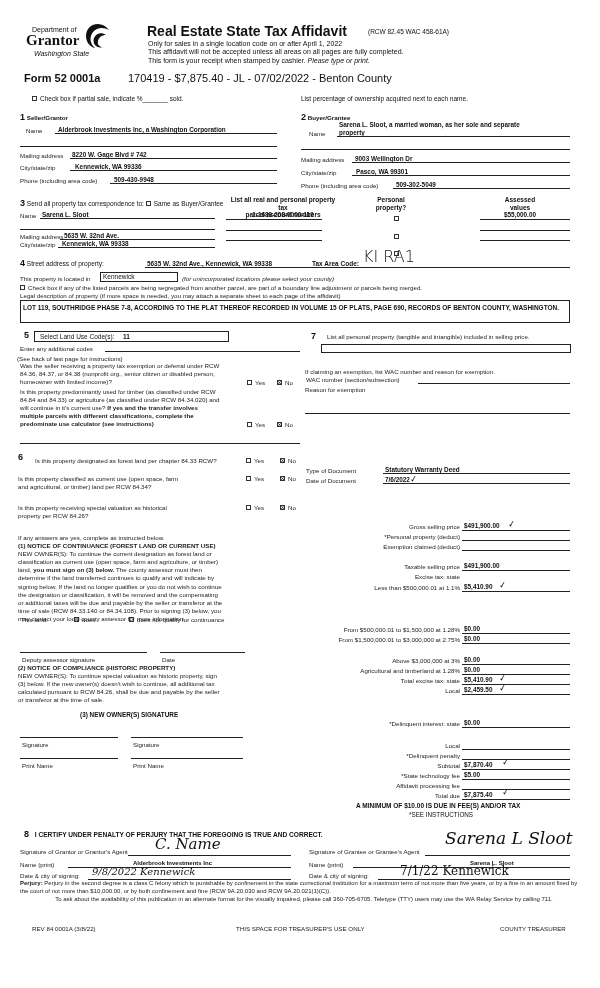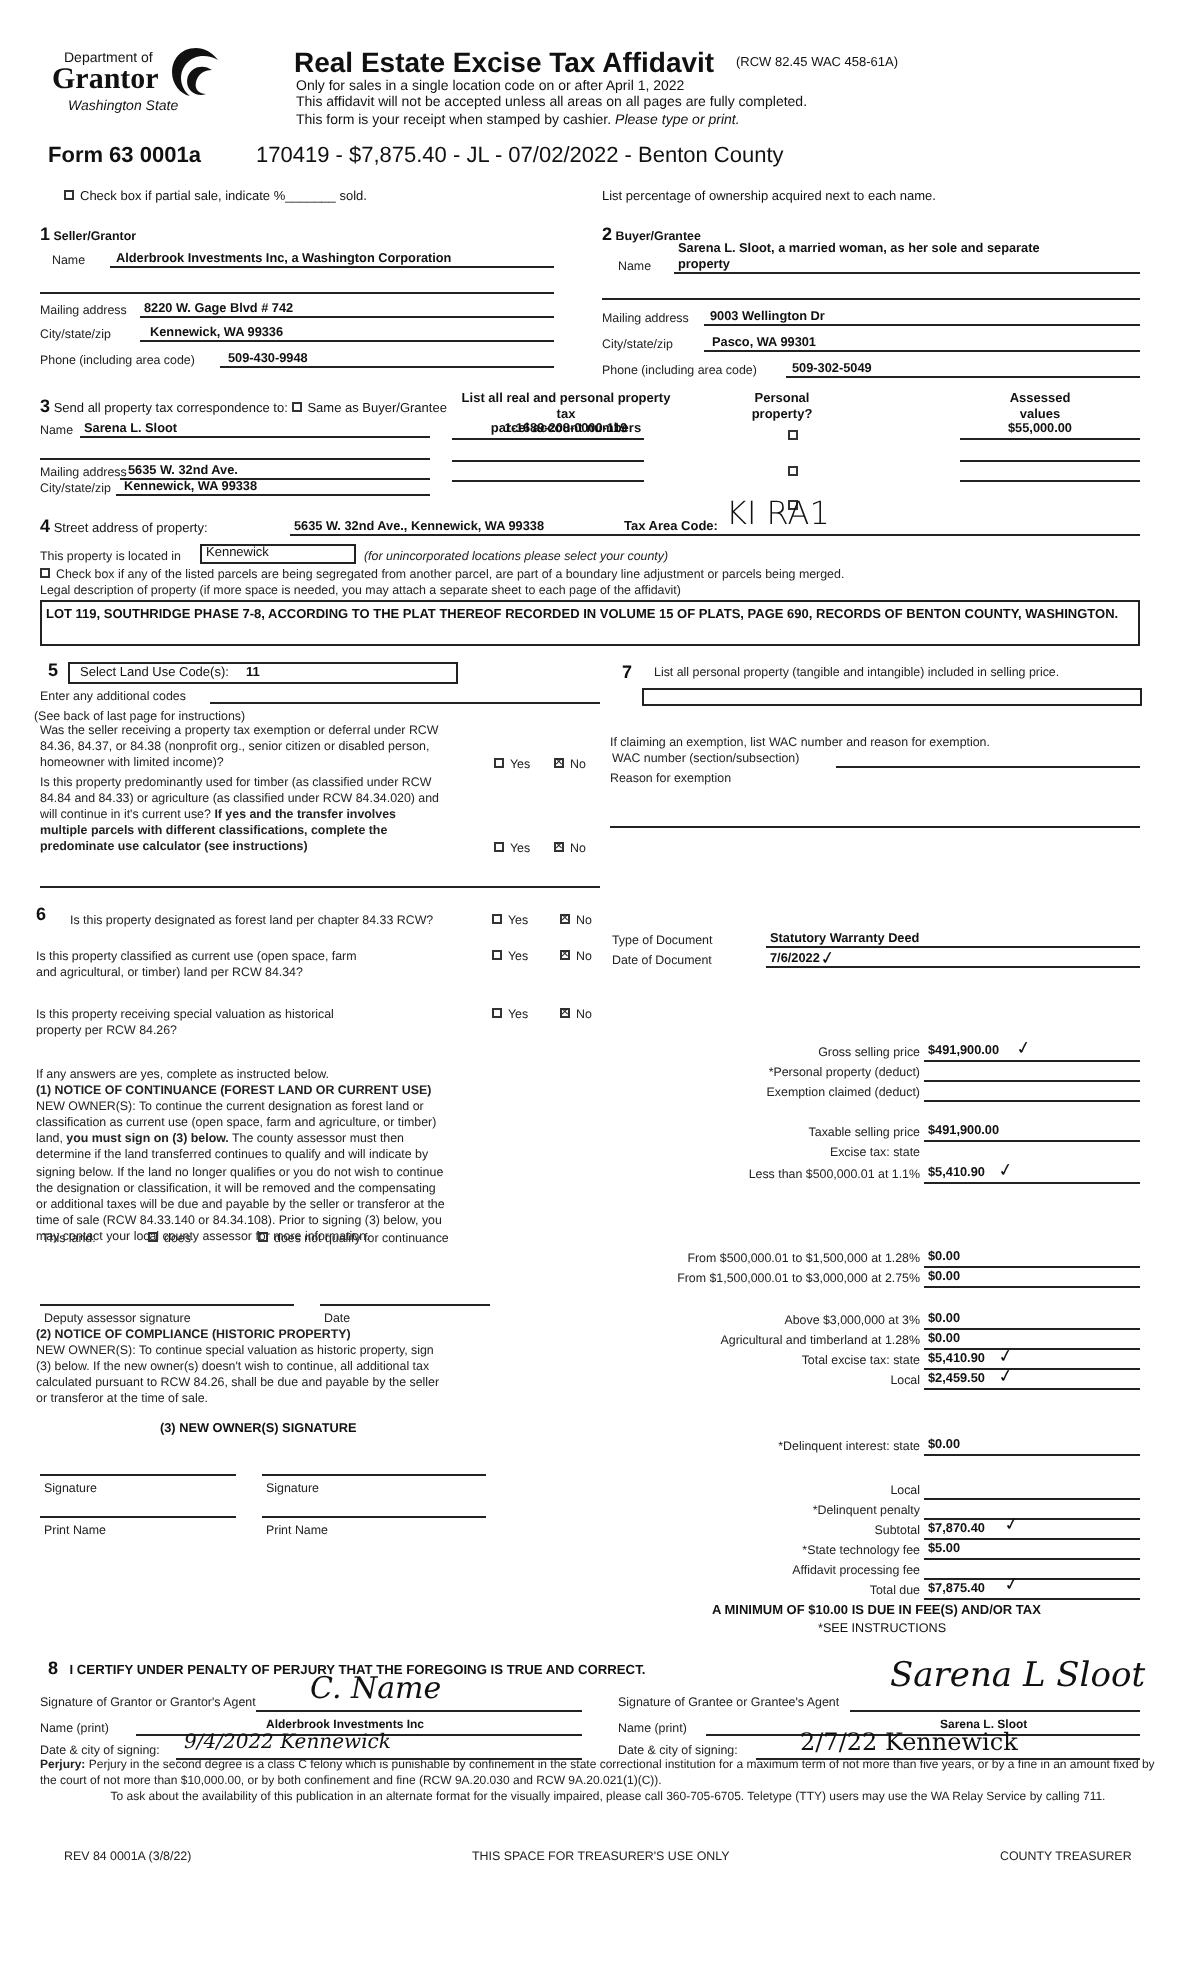--- a/index.html
+++ b/index.html
@@ -26,29 +26,29 @@
 <div class="abs" style="left:22px;top:22px;width:110px;height:46px;">
   <div class="abs" style="left:10px;top:4px;font-size:7px;">Department of</div>
   <div class="abs b" style="left:4px;top:10px;font-size:15px;font-family:'Liberation Serif',serif;">Grantor</div>
   <div class="abs i" style="left:12px;top:28px;font-size:7px;">Washington State</div>
   <svg class="abs" style="left:62px;top:0px;" width="28" height="28" viewBox="0 0 28 28">
     <path d="M14 2 C6 2 2 8 2 14 C2 20 6 25 11 26 C6 22 5 15 9 10 C13 5 20 5 25 8 C22 4 18 2 14 2 Z" fill="#111"></path>
     <path d="M10 16 C12 11 18 10 22 13 C18 13 15 15 14 19 C13 23 16 25 19 25 C13 27 8 22 10 16 Z" fill="#111"></path>
   </svg>
 </div>
 
-<div class="abs b" style="left:147px;top:23px;font-size:14px;">Real Estate Excise Tax Affidavit</div>
+<div class="abs b" style="left:147px;top:23px;font-size:14px;">Real Estate State Tax Affidavit</div>
 <div class="abs" style="left:368px;top:28px;font-size:6.5px;">(RCW 82.45 WAC 458-61A)</div>
 <div class="abs" style="left:148px;top:40px;font-size:7px;">Only for sales in a single location code on or after April 1, 2022</div>
 <div class="abs" style="left:148px;top:48px;font-size:7px;">This affidavit will not be accepted unless all areas on all pages are fully completed.</div>
 <div class="abs" style="left:148px;top:57px;font-size:7px;">
   <span>This form is your receipt when stamped by cashier.</span>
   <span class="i">Please type or print.</span>
 </div>
-<div class="abs b" style="left:24px;top:72px;font-size:11px;">Form 63 0001a</div>
+<div class="abs b" style="left:24px;top:72px;font-size:11px;">Form 52 0001a</div>
 <div class="abs" style="left:128px;top:72px;font-size:11px;">170419 - $7,875.40 - JL - 07/02/2022 - Benton County</div>
 
 <div class="abs" style="left:32px;top:95px;font-size:6.5px;">
   <span class="cb"></span><span>Check box if partial sale, indicate %_______ sold.</span>
 </div>
 <div class="abs" style="left:301px;top:95px;font-size:6.5px;">List percentage of ownership acquired next to each name.</div>
 
 <div class="abs" style="left:20px;top:112px;">
   <span class="secnum">1</span>
   <span class="b">Seller/Grantor</span>
@@ -340,24 +340,24 @@
 <div class="line" style="left:425px;top:855px;width:145px;"></div>
 
 <div class="lbl" style="left:20px;top:861px;">Name (print)</div>
 <div class="val" style="left:133px;top:860px;font-size:6px;">Alderbrook Investments Inc</div>
 <div class="line" style="left:68px;top:867px;width:223px;"></div>
 <div class="lbl" style="left:309px;top:861px;">Name (print)</div>
 <div class="val" style="left:470px;top:860px;font-size:6px;">Sarena L. Sloot</div>
 <div class="line" style="left:353px;top:867px;width:217px;"></div>
 
 <div class="lbl" style="left:20px;top:872px;">Date &amp; city of signing:</div>
-<div class="hand" style="left:92px;top:866px;font-size:10px;">9/4/2022  Kennewick</div>
+<div class="hand" style="left:92px;top:866px;font-size:10px;">9/8/2022  Kennewick</div>
 <div class="line" style="left:88px;top:879px;width:203px;"></div>
 <div class="lbl" style="left:309px;top:872px;">Date &amp; city of signing:</div>
-<div class="hand" style="left:400px;top:864px;font-size:12px;font-style:normal;">2/7/22  Kennewick</div>
+<div class="hand" style="left:400px;top:864px;font-size:12px;font-style:normal;">7/1/22  Kennewick</div>
 <div class="line" style="left:378px;top:879px;width:192px;"></div>
 
 <div class="para" style="left:20px;top:880px;width:562px;line-height:7.5px;font-size:6px;">
   <b>Perjury:</b> <span>Perjury in the second degree is a class C felony which is punishable by confinement in the state correctional institution for a maximum term of not more than five years, or by a fine in an amount fixed by the court of not more than $10,000.00, or by both confinement and fine (RCW 9A.20.030 and RCW 9A.20.021(1)(C)).</span>
 </div>
 <div class="para" style="left:24px;top:896px;width:560px;line-height:7.5px;font-size:6px;text-align:center;">To ask about the availability of this publication in an alternate format for the visually impaired, please call 360-705-6705. Teletype (TTY) users may use the WA Relay Service by calling 711.</div>
 
 <div class="lbl" style="left:32px;top:925px;">REV 84 0001A (3/8/22)</div>
 <div class="lbl" style="left:236px;top:925px;">THIS SPACE FOR TREASURER'S USE ONLY</div>
 <div class="lbl" style="left:500px;top:925px;">COUNTY TREASURER</div>

